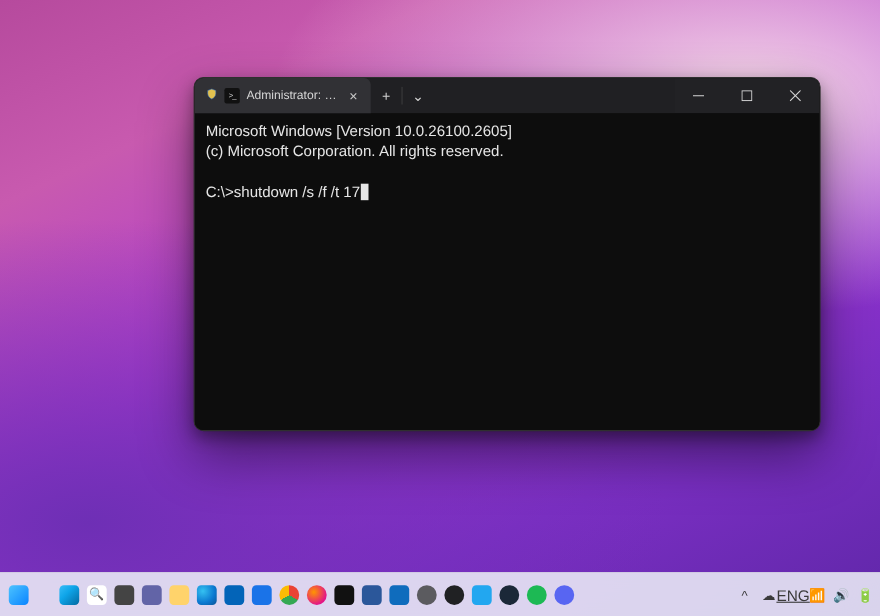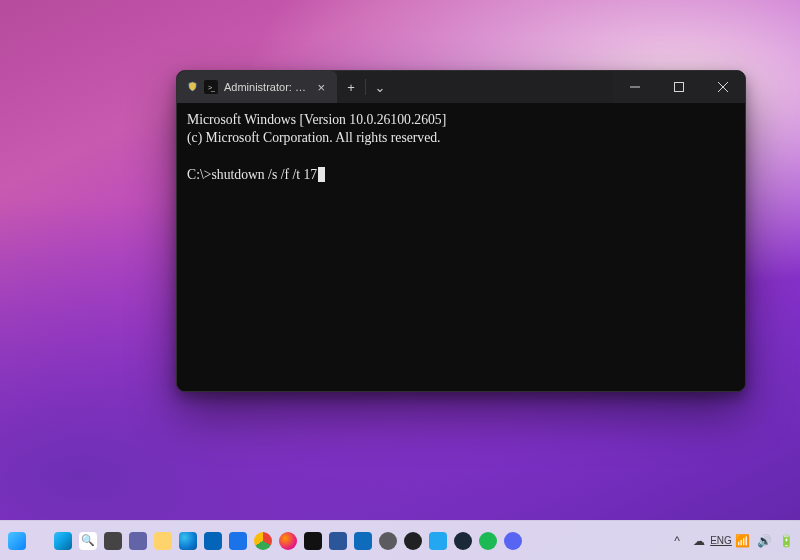--- a/index.html
+++ b/index.html
@@ -62,21 +62,21 @@
     width: 44px; height: 32px;
     display: flex; align-items: center; justify-content: center;
     color: #d6d6d6; cursor: pointer;
   }
   .cap-btn svg { width: 10px; height: 10px; stroke: currentColor; stroke-width: 1; fill: none; }
 
   .term-body {
     flex: 1;
     background: #0d0d0d;
     color: #e6e6e6;
-    font-family: Liberation Serif, serif;
+    font-family: Liberation Sans, sans-serif;
     font-size: 13.7px;
     line-height: 1.35;
     padding: 8px 10px;
     white-space: pre;
   }
   .cursor {
     display: inline-block; width: 7px; height: 15px;
     background: #e6e6e6; vertical-align: text-bottom; margin-left: 1px;
     animation: blink 1s steps(1) infinite;
   }
@@ -248,20 +248,20 @@
           <div class="tb-icon ic-spotify"></div>
         </div>
       <div class="tb-item">
           <div class="tb-icon ic-discord"></div>
         </div>
     </div>
 
     <div class="tray">
       <div class="tray-icon">^</div>
       <div class="tray-icon" title="OneDrive">☁</div>
-      <div class="tray-icon" style="font-size:10px;text-decoration:underline;">ENG</div>
+      <div class="tray-icon" style="font-size:14px;text-decoration:underline;">ENG</div>
       <div class="tray-icon" title="Wi-Fi">📶</div>
       <div class="tray-icon" title="Volume">🔊</div>
       <div class="tray-icon" title="Battery">🔋</div>
     </div>
   </div>
 
 </div>
 
 </body></html>

